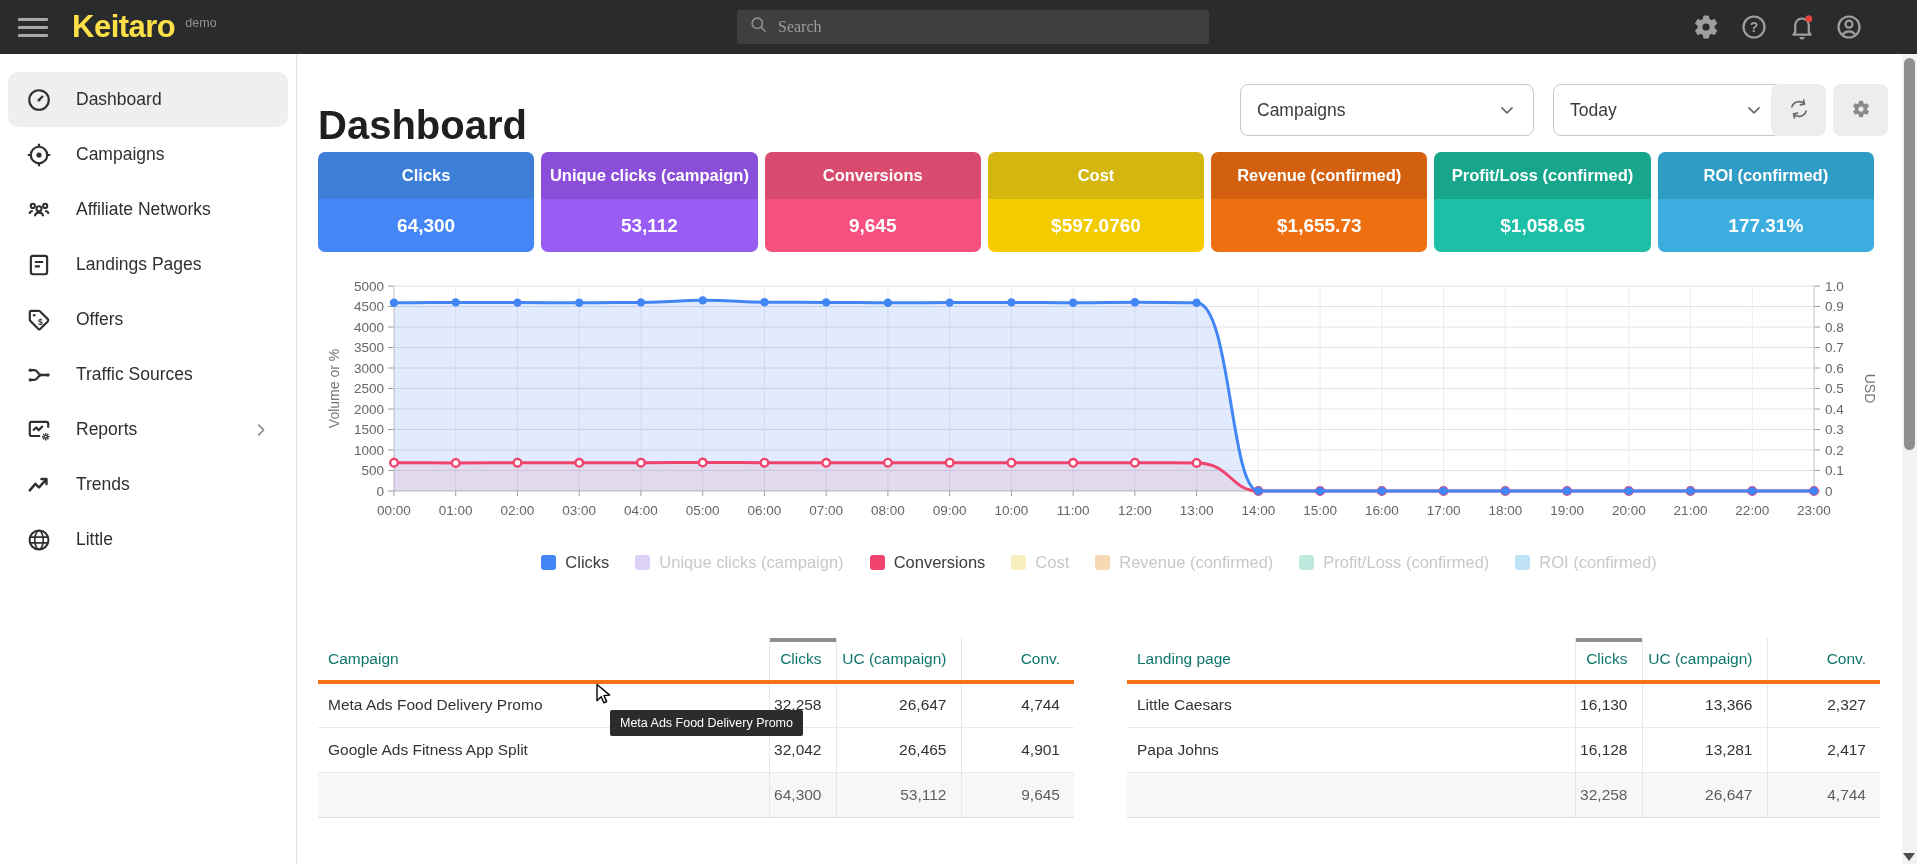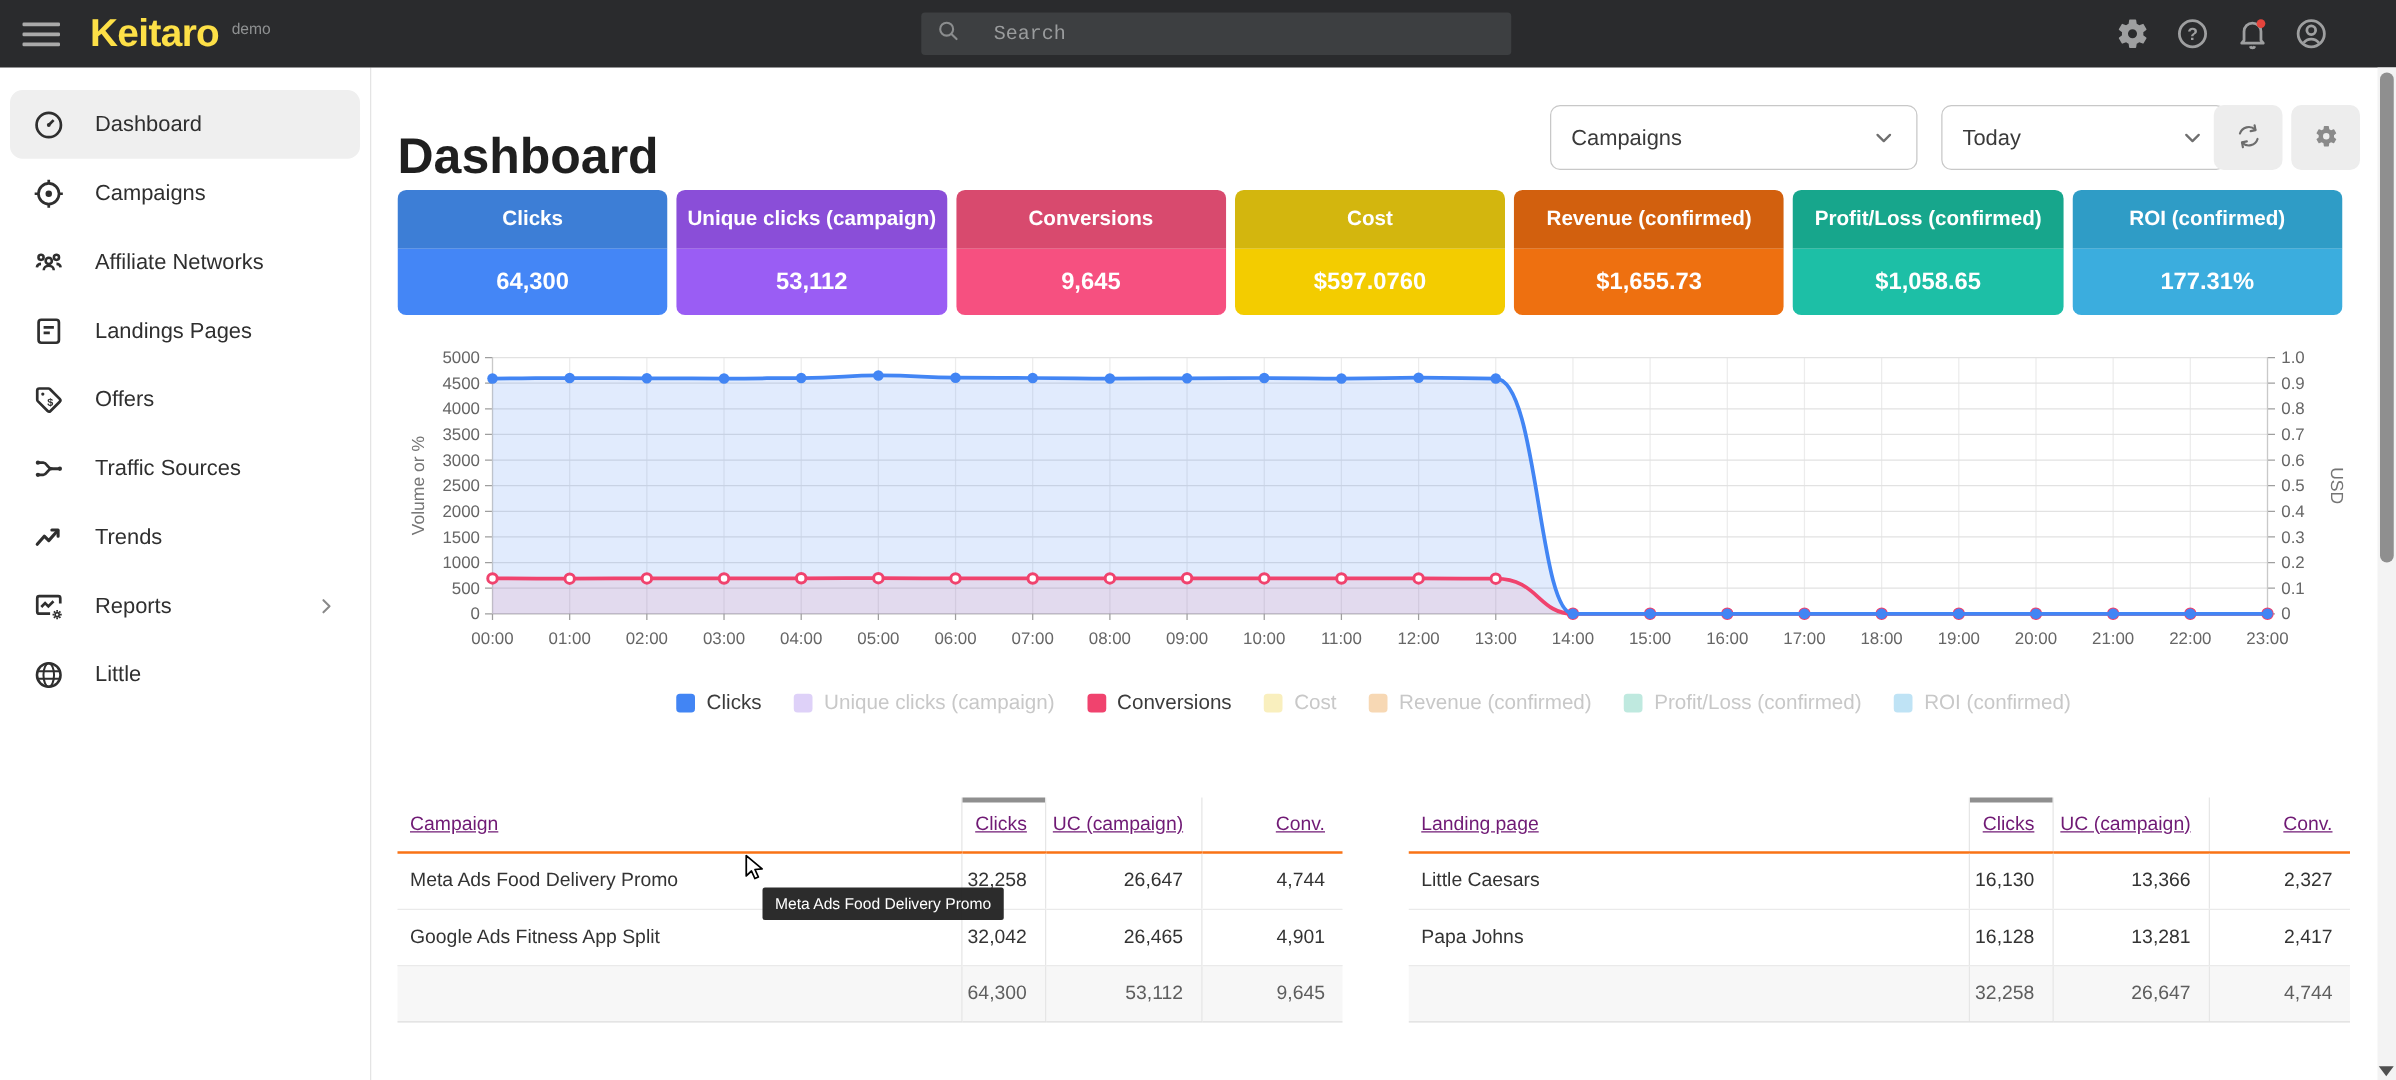--- a/index.html
+++ b/index.html
@@ -10,21 +10,21 @@
   }
   
   .topbar { position:absolute; left:0; top:0; width:1917px; height:54px; background:#2a2b2d; z-index:10; }
   .burger { position:absolute; left:18px; top:13px; width:30px; height:28px; display:flex; flex-direction:column; justify-content:center; gap:5px; cursor:pointer; }
   .burger span { height:3px; background:#a9a9a9; border-radius:1px; }
   .brand-wrap { position:absolute; left:72px; top:0; height:54px; display:flex; align-items:center; gap:10px; }
   .brand { font-size:31px; font-weight:bold; color:#fde047; letter-spacing:-0.5px; }
   .brand-env { font-size:12.5px; color:#8f9192; margin-top:-8px; }
   .search-wrap { position:absolute; left:737px; top:10px; width:472px; height:34px; background:#3d3f41; border-radius:3px; display:flex; align-items:center; padding:0 12px; }
   .search-wrap svg { flex:none; }
-  .search-input { background:transparent; border:none; outline:none; color:#cfcfcf; font-size:16px; margin-left:24px; width:100%; font-family:Liberation Mono, monospace; }
+  .search-input { background:transparent; border:none; outline:none; color:#cfcfcf; font-size:16px; margin-left:7px; width:100%; font-family:Liberation Serif, serif; }
   .search-input::placeholder { color:#9a9c9d; }
   .tb-icon { position:absolute; top:13px; width:30px; height:30px; color:#9e9fa0; cursor:pointer; }
   
   .sidebar { position:absolute; top:54px; left:0; width:297px; bottom:0; background:#fff; border-right:1px solid #e4e4e4; padding-top:18px; }
   .side-item { position:relative; height:55px; display:flex; align-items:center; margin:0 8px; border-radius:10px; cursor:pointer; }
   .side-item.active { background:#efefef; }
   .side-item .icn { width:26px; height:26px; margin-left:18px; color:#2f2f2f; flex:none; }
   .side-item .lbl { margin-left:24px; font-size:17.5px; color:#2f2f2f; }
   .side-item .chev { position:absolute; right:18px; width:18px; height:18px; color:#8a8a8a; }
   
@@ -45,21 +45,21 @@
   #chart { position:absolute; left:318px; top:272px; width:1562px; height:262px; }
   #chart text.tick { font-size:13.5px; fill:#666; font-family:"Liberation Sans",sans-serif; }
   #chart text.axis { font-size:14px; fill:#757575; font-family:"Liberation Sans",sans-serif; }
   .legend { position:absolute; left:318px; top:553px; width:1562px; display:flex; justify-content:center; align-items:center; gap:26px; }
   .lg-item { display:flex; align-items:center; gap:9px; font-size:16.5px; color:#3c3c3c; cursor:pointer; }
   .lg-item.muted { color:#c8c8c8; }
   .lg-sw { width:15px; height:15px; border-radius:3px; flex:none; }
   
   .tbl { position:absolute; top:638px; background:#fff; }
   .tbl table { border-collapse:collapse; table-layout:fixed; width:100%; font-size:15.5px; }
-  .tbl th { position:relative; height:44px; font-weight:normal; color:#701a75; text-align:right; padding:0 14px 0 0; border-bottom:2px solid #f97316; cursor:pointer;text-decoration:underline; }
+  .tbl th { position:relative; height:44px; font-weight:normal; color:#0f766e; text-align:right; padding:0 14px 0 0; border-bottom:4px solid #f97316; cursor:pointer; }
   .tbl th.first { text-align:left; padding-left:10px; }
   .tbl td { height:45px; color:#333; text-align:right; padding:0 14px 0 0; border-bottom:1px solid #eaeaea; }
   .tbl td.first { text-align:left; padding-left:10px; }
   .tbl th:not(.first), .tbl td:not(.first) { border-left:1px solid #e6e6e6; }
   .tbl tfoot td { background:#f7f7f7; color:#5e5e5e; border-bottom:1px solid #dcdcdc; }
   .tbl th.sorted::before { content:""; position:absolute; top:0; left:0; right:0; height:4px; background:#8f8f8f; }
   
   .tooltip { position:absolute; left:610px; top:710px; background:rgba(33,33,33,.95); color:#fff; font-size:12.5px; padding:6px 10px; border-radius:2px; white-space:nowrap; z-index:20; }
   .cursor { position:absolute; left:595px; top:683px; z-index:21; pointer-events:none; }
   
@@ -161,39 +161,39 @@
       <span class="icn"><svg width="26" height="26" viewBox="0 0 24 24" fill="none" stroke="currentColor" stroke-width="2.1" stroke-linecap="round">
           <path d="M4 7.5h4c2.8 0 3.2 4.5 6 4.5h5"></path>
           <path d="M4 16.5h4c2.8 0 3.2-4.5 6-4.5"></path>
           <circle cx="4" cy="7.5" r="1.6" fill="currentColor" stroke="none"></circle>
           <circle cx="4" cy="16.5" r="1.6" fill="currentColor" stroke="none"></circle>
           <circle cx="20.2" cy="12" r="1.6" fill="currentColor" stroke="none"></circle>
         </svg></span>
       <span class="lbl">Traffic Sources</span>
     </div>
     <div class="side-item">
-      <span class="icn"><svg width="26" height="26" viewBox="0 0 24 24" fill="none" stroke="currentColor" stroke-width="2.3" stroke-linecap="round" stroke-linejoin="round">
-          <path d="M3.5 17l5.2-6 3.3 3.3 6.5-7.3"></path>
-          <path d="M14.3 6.5h4.6V11"></path>
-        </svg></span>
-      <span class="lbl">Trends</span>
-    </div>
-    <div class="side-item">
       <span class="icn"><svg width="26" height="26" viewBox="0 0 24 24" fill="none" stroke="currentColor" stroke-width="2">
           <path d="M20.5 10V6a1.5 1.5 0 0 0-1.5-1.5H5A1.5 1.5 0 0 0 3.5 6v10A1.5 1.5 0 0 0 5 17.5h8"></path>
           <path d="M6.5 12.5l2.8-2.8 2.4 2.4 3.8-3.8"></path>
           <g transform="translate(18.2,18.2)" stroke-width="1.3">
             <circle r="1.5"></circle>
             <path d="M0-3.4v1.3M0 3.4V2.1M-3.4 0h1.3M3.4 0H2.1M-2.4-2.4l.9.9M2.4 2.4l-.9-.9M-2.4 2.4l.9-.9M2.4-2.4l-.9.9"></path>
           </g>
         </svg></span>
       <span class="lbl">Reports</span>
       <span class="chev"><svg width="18" height="18" viewBox="0 0 24 24" fill="none" stroke="currentColor" stroke-width="2.2" stroke-linecap="round" stroke-linejoin="round">
           <path d="M9 5.5l6.5 6.5L9 18.5"></path>
         </svg></span>
+    </div>
+    <div class="side-item">
+      <span class="icn"><svg width="26" height="26" viewBox="0 0 24 24" fill="none" stroke="currentColor" stroke-width="2.3" stroke-linecap="round" stroke-linejoin="round">
+          <path d="M3.5 17l5.2-6 3.3 3.3 6.5-7.3"></path>
+          <path d="M14.3 6.5h4.6V11"></path>
+        </svg></span>
+      <span class="lbl">Trends</span>
     </div>
     <div class="side-item">
       <span class="icn"><svg width="26" height="26" viewBox="0 0 24 24" fill="none" stroke="currentColor" stroke-width="1.9">
           <circle cx="12" cy="12" r="8.7"></circle>
           <ellipse cx="12" cy="12" rx="3.9" ry="8.7" stroke-width="1.5"></ellipse>
           <path d="M3.8 9.3h16.4M3.8 14.7h16.4" stroke-width="1.5"></path>
         </svg></span>
       <span class="lbl">Little</span>
     </div>
   </nav>

